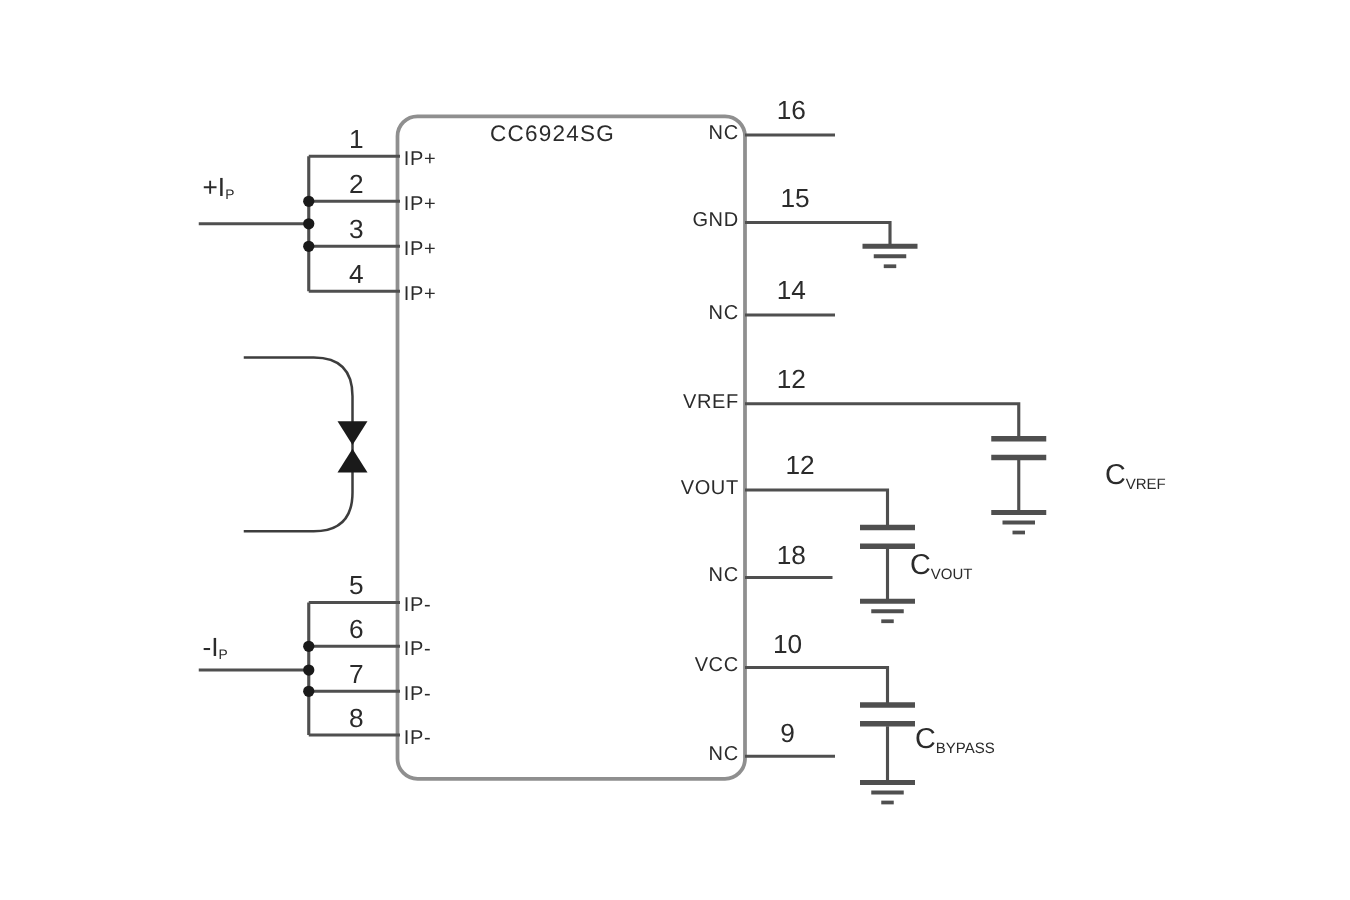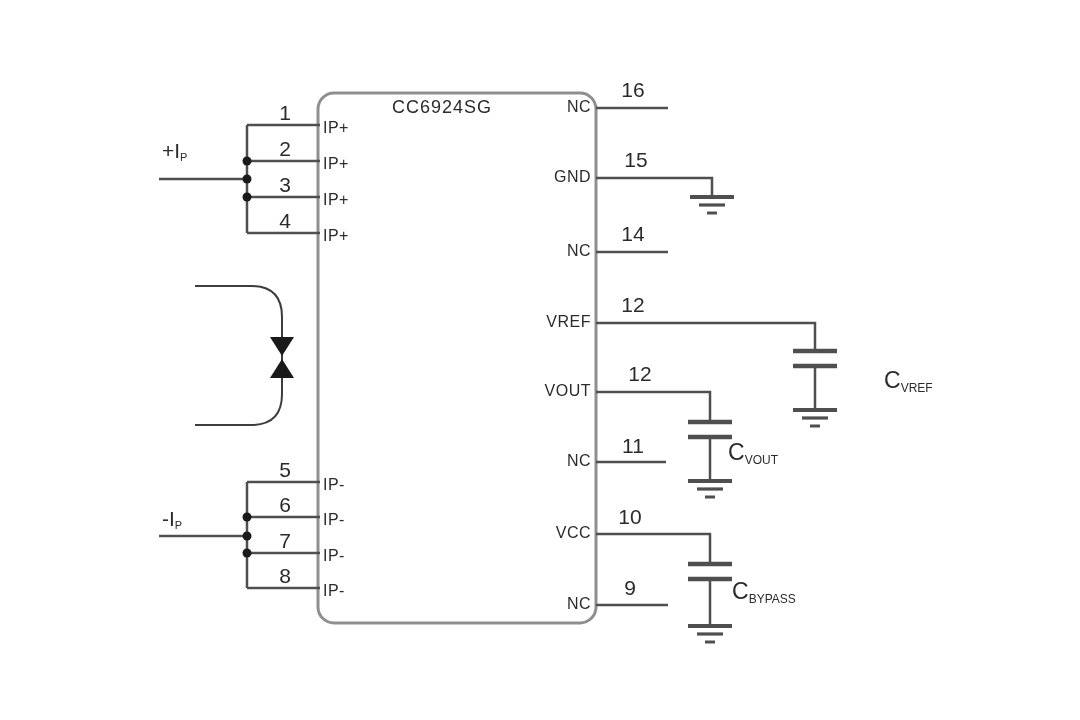--- a/index.html
+++ b/index.html
@@ -125,21 +125,21 @@
   <div class="lbl pin-name" style="left:323px;top:485px;">IP-</div>
   <div class="lbl pin-name" style="left:323px;top:520px;">IP-</div>
   <div class="lbl pin-name" style="left:323px;top:556px;">IP-</div>
   <div class="lbl pin-name" style="left:323px;top:591px;">IP-</div>
 
   <div class="lbl pin-num" style="left:633px;top:89px;">16</div>
   <div class="lbl pin-num" style="left:636px;top:159px;">15</div>
   <div class="lbl pin-num" style="left:633px;top:233px;">14</div>
   <div class="lbl pin-num" style="left:633px;top:304px;">12</div>
   <div class="lbl pin-num" style="left:640px;top:373px;">12</div>
-  <div class="lbl pin-num" style="left:633px;top:445px;">11</div>
+  <div class="lbl pin-num" style="left:633px;top:445px;">18</div>
   <div class="lbl pin-num" style="left:630px;top:516px;">10</div>
   <div class="lbl pin-num" style="left:630px;top:587px;">9</div>
 
   <div class="lbl pin-name pin-name-r" style="left:501px;top:107px;">NC</div>
   <div class="lbl pin-name pin-name-r" style="left:501px;top:177px;">GND</div>
   <div class="lbl pin-name pin-name-r" style="left:501px;top:251px;">NC</div>
   <div class="lbl pin-name pin-name-r" style="left:501px;top:322px;">VREF</div>
   <div class="lbl pin-name pin-name-r" style="left:501px;top:391px;">VOUT</div>
   <div class="lbl pin-name pin-name-r" style="left:501px;top:461px;">NC</div>
   <div class="lbl pin-name pin-name-r" style="left:501px;top:533px;">VCC</div>

